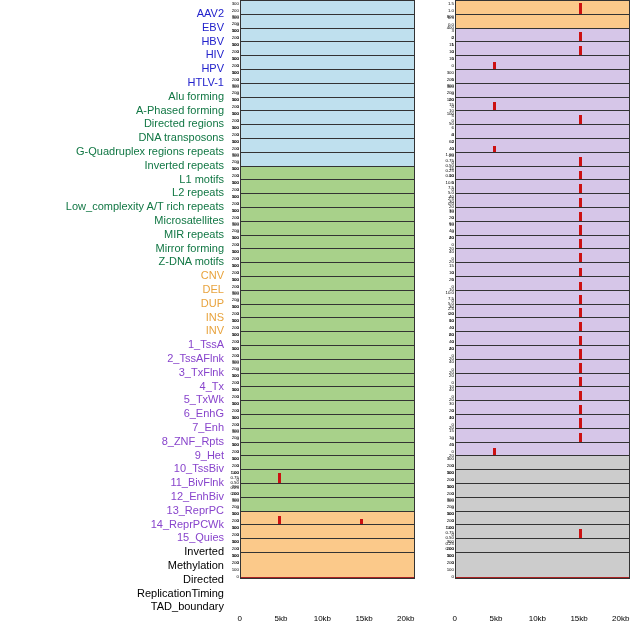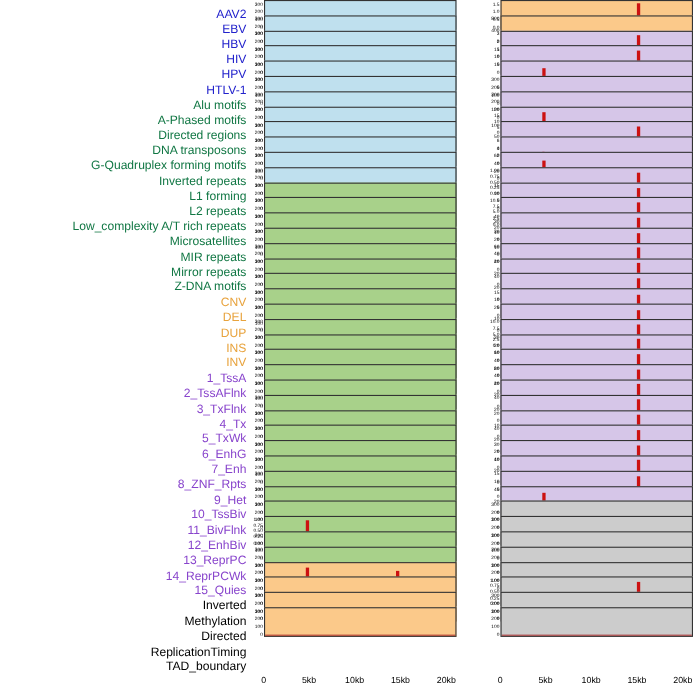--- a/index.html
+++ b/index.html
@@ -71,32 +71,32 @@
 <body>
 
 <div id="root">
   <div class="labels-col">
       <div class="row-label" style="top: 8px; color: rgb(34, 34, 204);">AAV2</div>
       <div class="row-label" style="top: 21.8px; color: rgb(34, 34, 204);">EBV</div>
       <div class="row-label" style="top: 35.6px; color: rgb(34, 34, 204);">HBV</div>
       <div class="row-label" style="top: 49.4px; color: rgb(34, 34, 204);">HIV</div>
       <div class="row-label" style="top: 63.2px; color: rgb(34, 34, 204);">HPV</div>
       <div class="row-label" style="top: 77px; color: rgb(34, 34, 204);">HTLV-1</div>
-      <div class="row-label" style="top: 90.8px; color: rgb(17, 119, 68);">Alu motifs</div>
-      <div class="row-label" style="top: 104.6px; color: rgb(17, 119, 68);">A-Phased motifs</div>
+      <div class="row-label" style="top: 90.8px; color: rgb(17, 119, 68);">Alu forming</div>
+      <div class="row-label" style="top: 104.6px; color: rgb(17, 119, 68);">A-Phased forming</div>
       <div class="row-label" style="top: 118.4px; color: rgb(17, 119, 68);">Directed regions</div>
       <div class="row-label" style="top: 132.2px; color: rgb(17, 119, 68);">DNA transposons</div>
-      <div class="row-label" style="top: 146px; color: rgb(17, 119, 68);">G-Quadruplex forming motifs</div>
+      <div class="row-label" style="top: 146px; color: rgb(17, 119, 68);">G-Quadruplex regions repeats</div>
       <div class="row-label" style="top: 159.8px; color: rgb(17, 119, 68);">Inverted repeats</div>
-      <div class="row-label" style="top: 173.6px; color: rgb(17, 119, 68);">L1 forming</div>
+      <div class="row-label" style="top: 173.6px; color: rgb(17, 119, 68);">L1 motifs</div>
       <div class="row-label" style="top: 187.4px; color: rgb(17, 119, 68);">L2 repeats</div>
       <div class="row-label" style="top: 201.2px; color: rgb(17, 119, 68);">Low_complexity A/T rich repeats</div>
       <div class="row-label" style="top: 215px; color: rgb(17, 119, 68);">Microsatellites</div>
       <div class="row-label" style="top: 228.8px; color: rgb(17, 119, 68);">MIR repeats</div>
-      <div class="row-label" style="top: 242.6px; color: rgb(17, 119, 68);">Mirror repeats</div>
+      <div class="row-label" style="top: 242.6px; color: rgb(17, 119, 68);">Mirror forming</div>
       <div class="row-label" style="top: 256.4px; color: rgb(17, 119, 68);">Z-DNA motifs</div>
       <div class="row-label" style="top: 270.2px; color: rgb(232, 163, 61);">CNV</div>
       <div class="row-label" style="top: 284px; color: rgb(232, 163, 61);">DEL</div>
       <div class="row-label" style="top: 297.8px; color: rgb(232, 163, 61);">DUP</div>
       <div class="row-label" style="top: 311.6px; color: rgb(232, 163, 61);">INS</div>
       <div class="row-label" style="top: 325.4px; color: rgb(232, 163, 61);">INV</div>
       <div class="row-label" style="top: 339.2px; color: rgb(136, 68, 204);">1_TssA</div>
       <div class="row-label" style="top: 353px; color: rgb(136, 68, 204);">2_TssAFlnk</div>
       <div class="row-label" style="top: 366.8px; color: rgb(136, 68, 204);">3_TxFlnk</div>
       <div class="row-label" style="top: 380.6px; color: rgb(136, 68, 204);">4_Tx</div>

